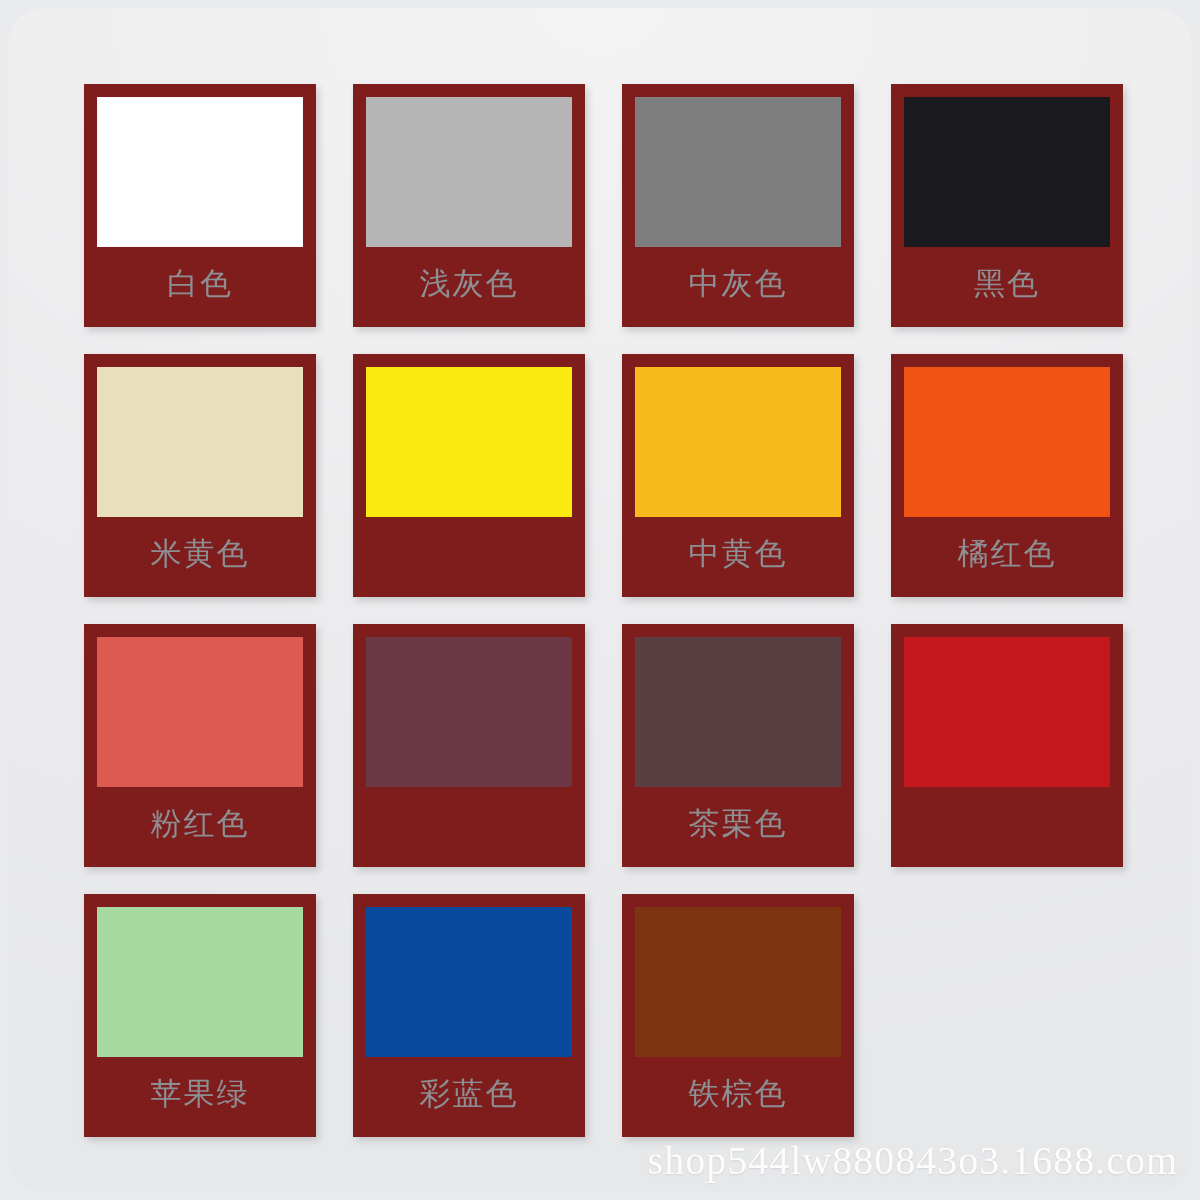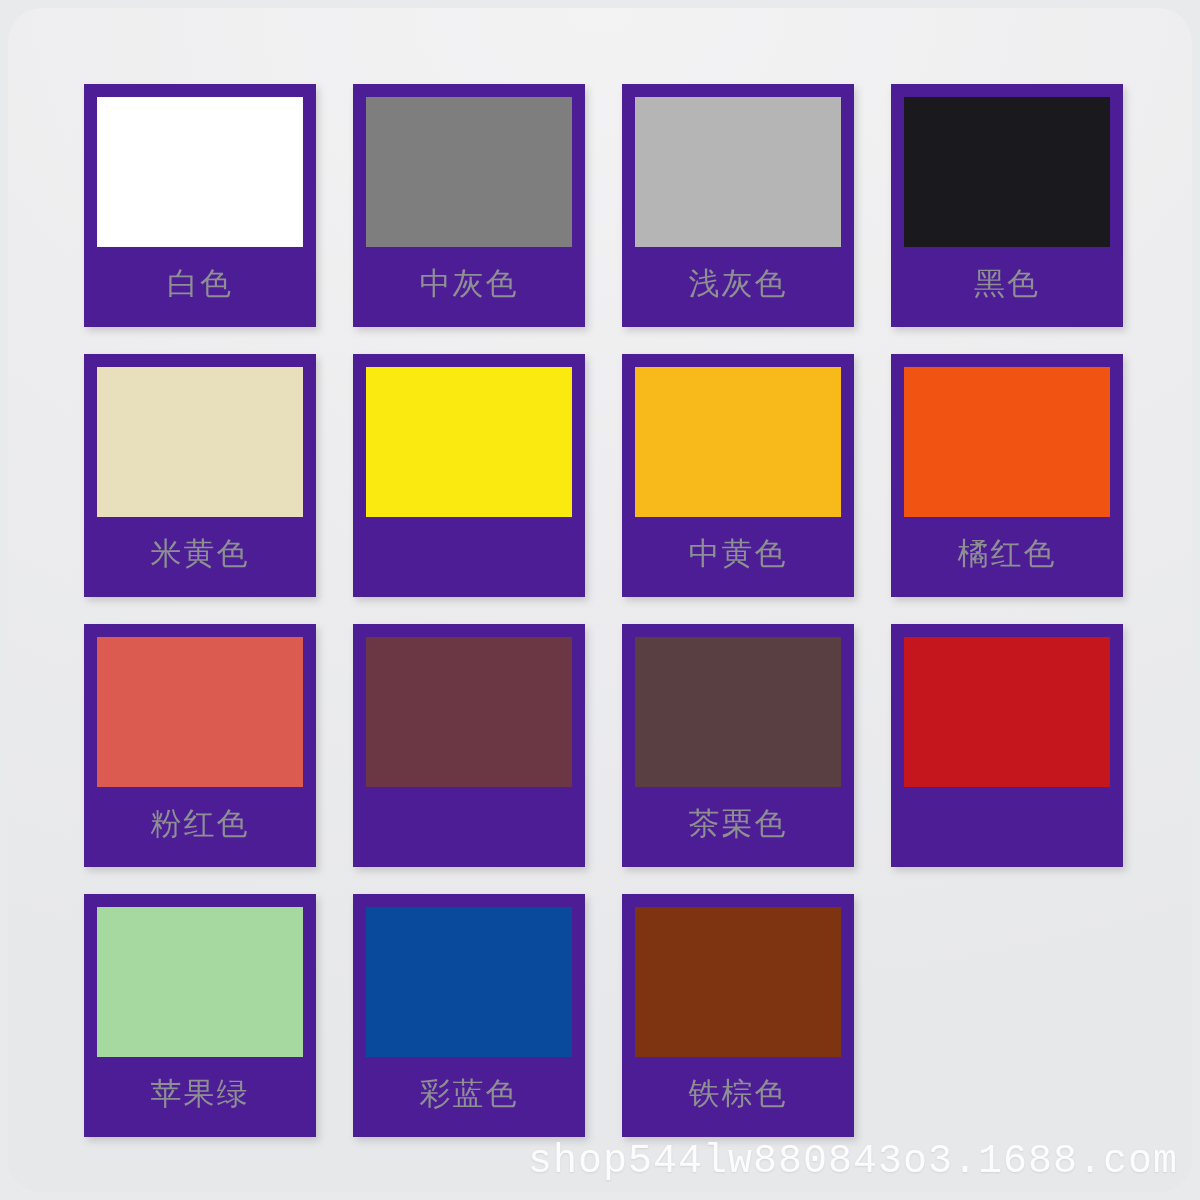--- a/index.html
+++ b/index.html
@@ -44,21 +44,21 @@
     height: 1060px;
     display: grid;
     grid-template-columns: repeat(4, 232px);
     grid-template-rows: repeat(4, 243px);
     column-gap: 37px;
     row-gap: 27px;
   }
 
   .card {
     position: relative;
-    background: #4c1d95;
+    background: #7f1d1d;
     box-shadow: 3px 4px 7px rgba(120,122,126,0.30);
     display: flex;
     flex-direction: column;
     padding: 13px 13px 0 13px;
     box-sizing: border-box;
   }
 
   .swatch {
     width: 100%;
     height: 150px;
@@ -83,42 +83,42 @@
     box-shadow: inset 0 0 0 1px #fafafa;
   }
 
   #watermark {
     position: absolute;
     right: 14px;
     bottom: 8px;
     font-size: 40px;
     letter-spacing: 1px;
     color: rgba(255,255,255,0.92);
-    font-family: Liberation Mono, monospace;
+    font-family: Liberation Serif, serif;
     text-shadow: 0 1px 2px rgba(150,150,155,0.25);
     white-space: nowrap;
     pointer-events: none;
   }
 </style>
 </head>
 <body>
 
 <div id="board">
   <div id="grid">
       <div class="card">
         <div class="swatch is-white" style="background: rgb(255, 255, 255);"></div>
         <div class="card-label">白色</div>
       </div>
       <div class="card">
+        <div class="swatch" style="background: rgb(181, 181, 181);"></div>
+        <div class="card-label">浅灰色</div>
+      </div>
+      <div class="card">
         <div class="swatch" style="background: rgb(126, 126, 126);"></div>
         <div class="card-label">中灰色</div>
-      </div>
-      <div class="card">
-        <div class="swatch" style="background: rgb(181, 181, 181);"></div>
-        <div class="card-label">浅灰色</div>
       </div>
       <div class="card">
         <div class="swatch" style="background: rgb(26, 26, 30);"></div>
         <div class="card-label">黑色</div>
       </div>
       <div class="card">
         <div class="swatch" style="background: rgb(232, 224, 188);"></div>
         <div class="card-label">米黄色</div>
       </div>
       <div class="card">

